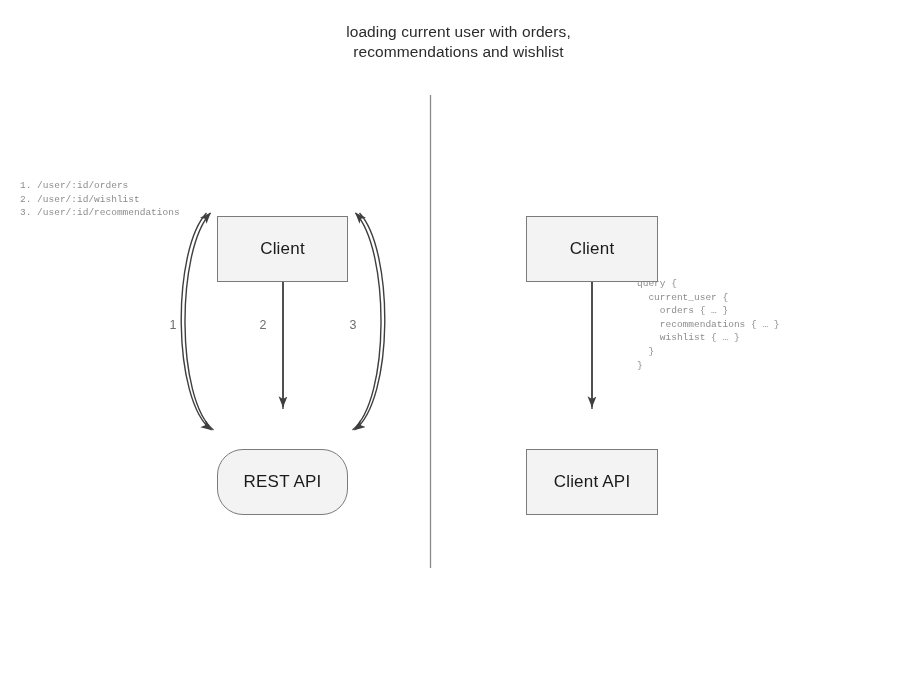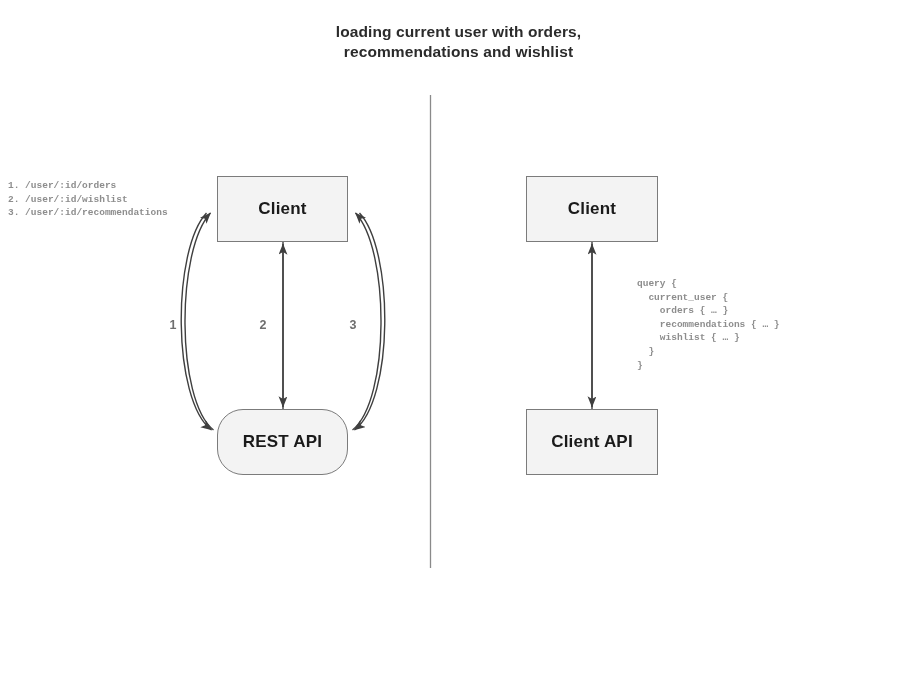--- a/index.html
+++ b/index.html
@@ -14,21 +14,20 @@
     overflow: hidden;
     font-family: "Liberation Sans", sans-serif;
     -webkit-font-smoothing: antialiased;
   }
 
   #diagram-canvas {
     position: absolute;
     left: 0; top: 0;
     width: 917px;
     height: 558px;
-    font-weight: bold;
   }
 
   
   .title {
     position: absolute;
     left: 0;
     top: 22px;
     width: 917px;
     text-align: center;
     font-size: 15.5px;
@@ -43,36 +42,37 @@
     position: absolute;
     background: #f3f3f3;
     border: 1.2px solid #7b7b7b;
     box-sizing: border-box;
     display: flex;
     align-items: center;
     justify-content: center;
     font-size: 17px;
     color: #1a1a1a;
     letter-spacing: 0.2px;
+    margin-top: 40px;
   }
   .node-client-rest  { left: 217px; top: 176px; width: 131px; height: 66px; }
   .node-rest-api     { left: 217px; top: 409px; width: 131px; height: 66px; border-radius: 26px; }
   .node-client-gql   { left: 526px; top: 176px; width: 132px; height: 66px; }
   .node-graphql-api  { left: 526px; top: 409px; width: 132px; height: 66px; }
 
   
   .mono-block {
     position: absolute;
     font-family: "Liberation Mono", "DejaVu Sans Mono", monospace;
     font-size: 9.5px;
     line-height: 13.6px;
     color: #8d8d8d;
     white-space: pre;
   }
-  .rest-endpoints { left: 8px;   top: 179px; }
+  .rest-endpoints { left: 20px;   top: 179px; }
   .gql-query      { left: 637px; top: 277px; }
 
   
   .edge-label {
     position: absolute;
     font-size: 12.5px;
     color: #6e6e6e;
     text-align: center;
     width: 20px;
   }

